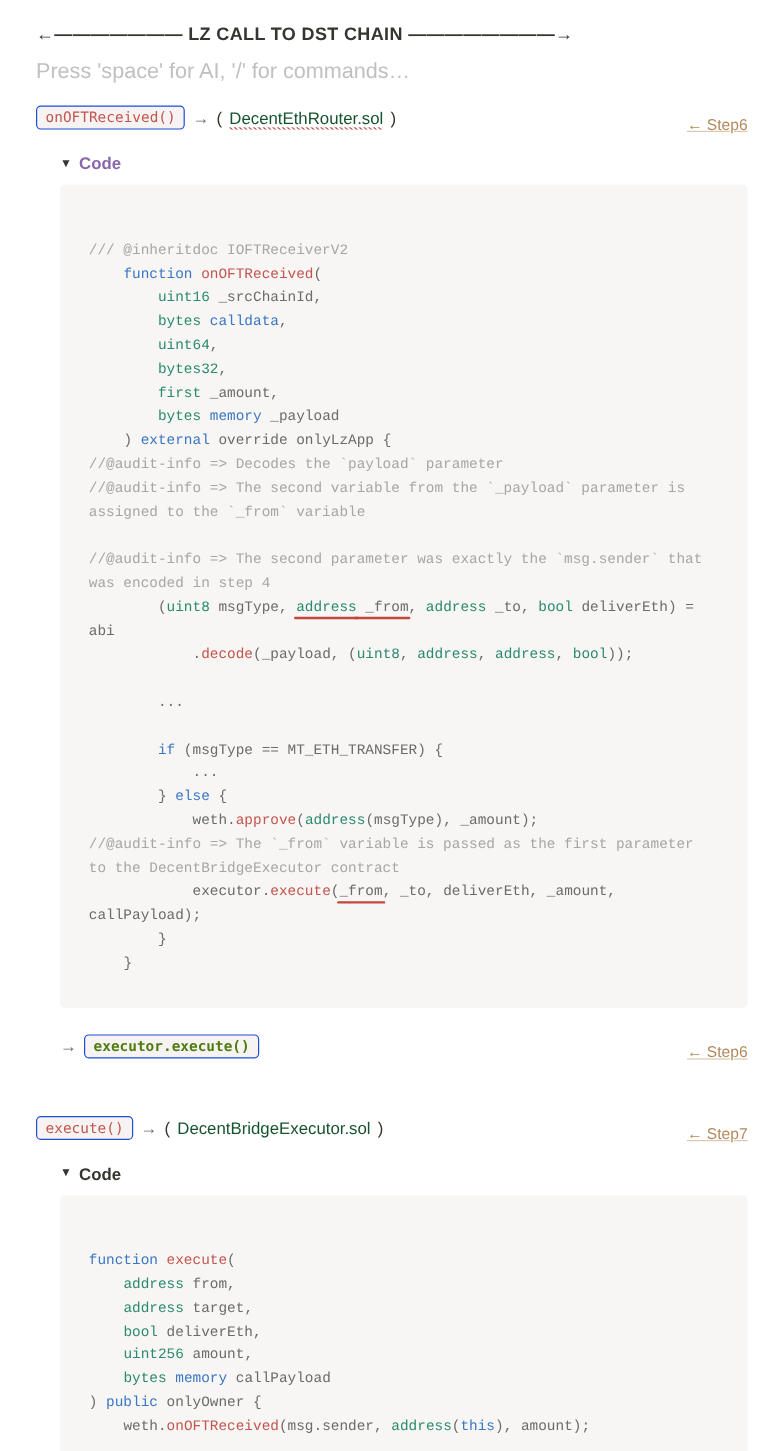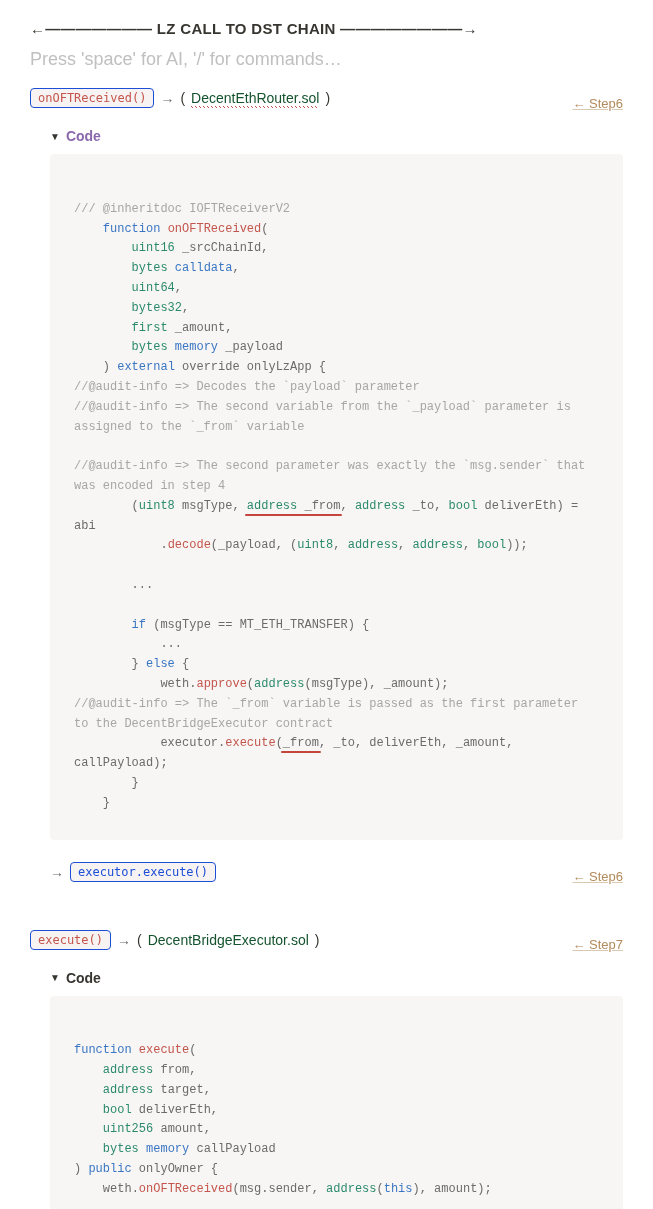--- a/index.html
+++ b/index.html
@@ -38,21 +38,21 @@
   .pill {
     background: #f7f3f2;
     border: 1px solid #1d4ed8;
     border-radius: 4px;
     padding: 2px 7px;
     font-family: ui-monospace, "SFMono-Regular", Consolas, monospace;
     font-size: 12px;
     color: #c4554d;
     display: inline-block;
   }
-  .pill-purple { color: #1d4ed8; }
+  .pill-purple { color: #4d7c0f; font-weight: bold; }
   .arrow { color: #6b6b6b; font-size: 14px; }
   .file-link {
     color: #14532d;
     font-size: 14px;
     position: relative;
     display: inline-block;
   }
   .squiggle::after {
     content: "";
     position: absolute;

